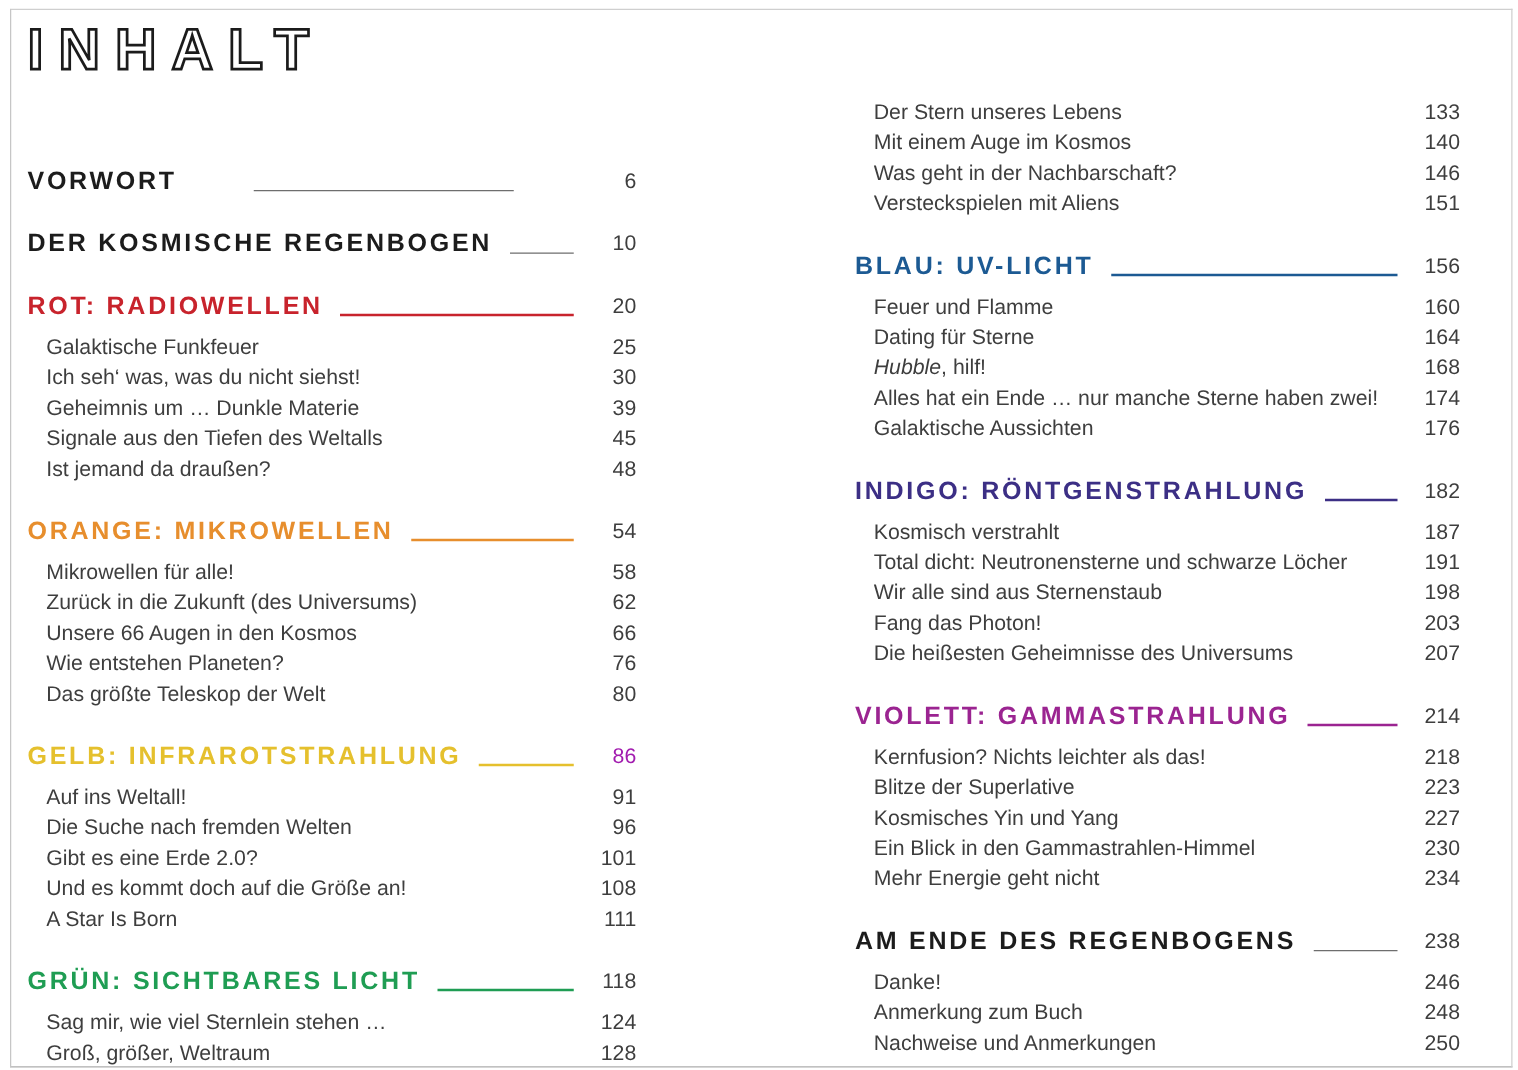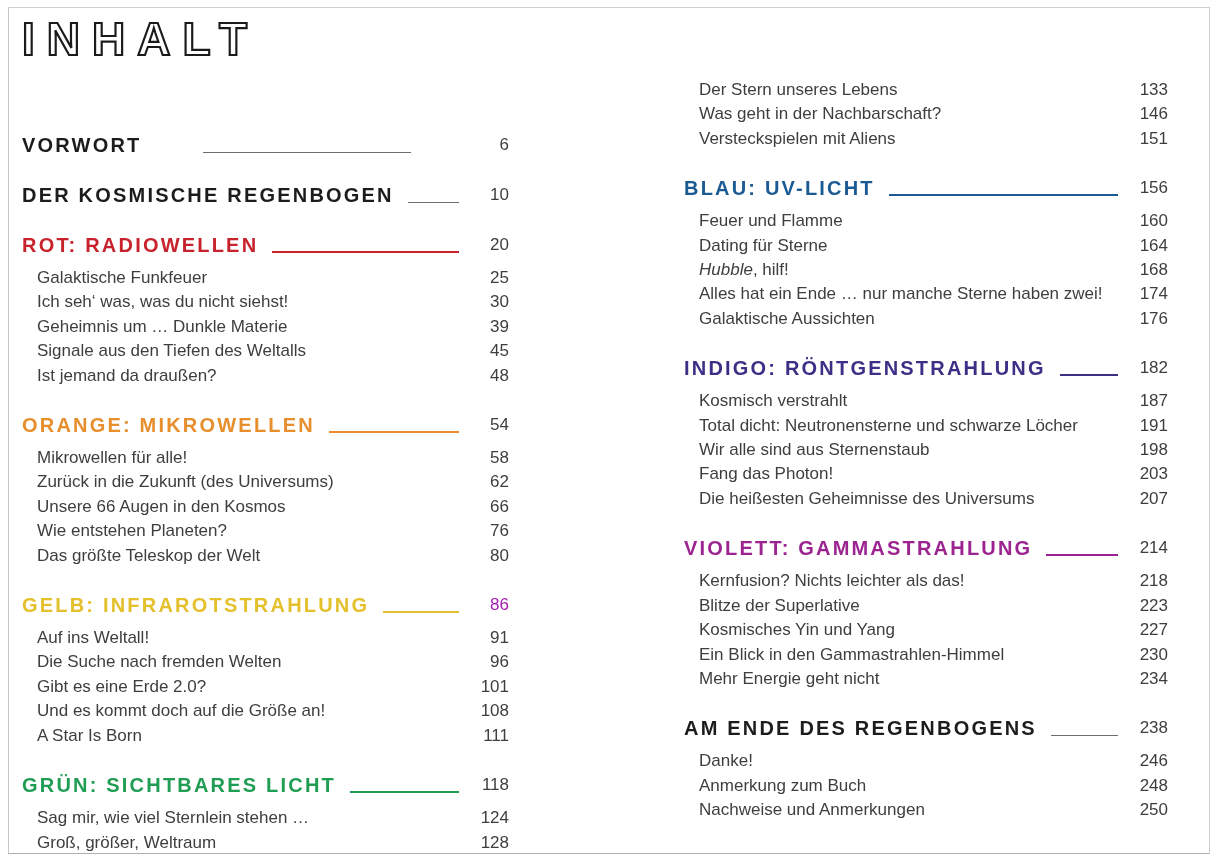--- a/index.html
+++ b/index.html
@@ -170,20 +170,24 @@
     </div>
   </div>
 
 <div class="col" id="col-right">
     <div class="section">
       <div class="row item">
         <span class="label">Der Stern unseres Lebens</span>
         <span class="page-num">133</span>
       </div>
       <div class="row item">
+        <span class="label">Mit einem Auge im Kosmos</span>
+        <span class="page-num">140</span>
+      </div>
+      <div class="row item">
         <span class="label">Was geht in der Nachbarschaft?</span>
         <span class="page-num">146</span>
       </div>
       <div class="row item">
         <span class="label">Versteckspielen mit Aliens</span>
         <span class="page-num">151</span>
       </div>
     </div>
     <div class="section">
       <div class="row head" style="color: rgb(28, 90, 147);">

